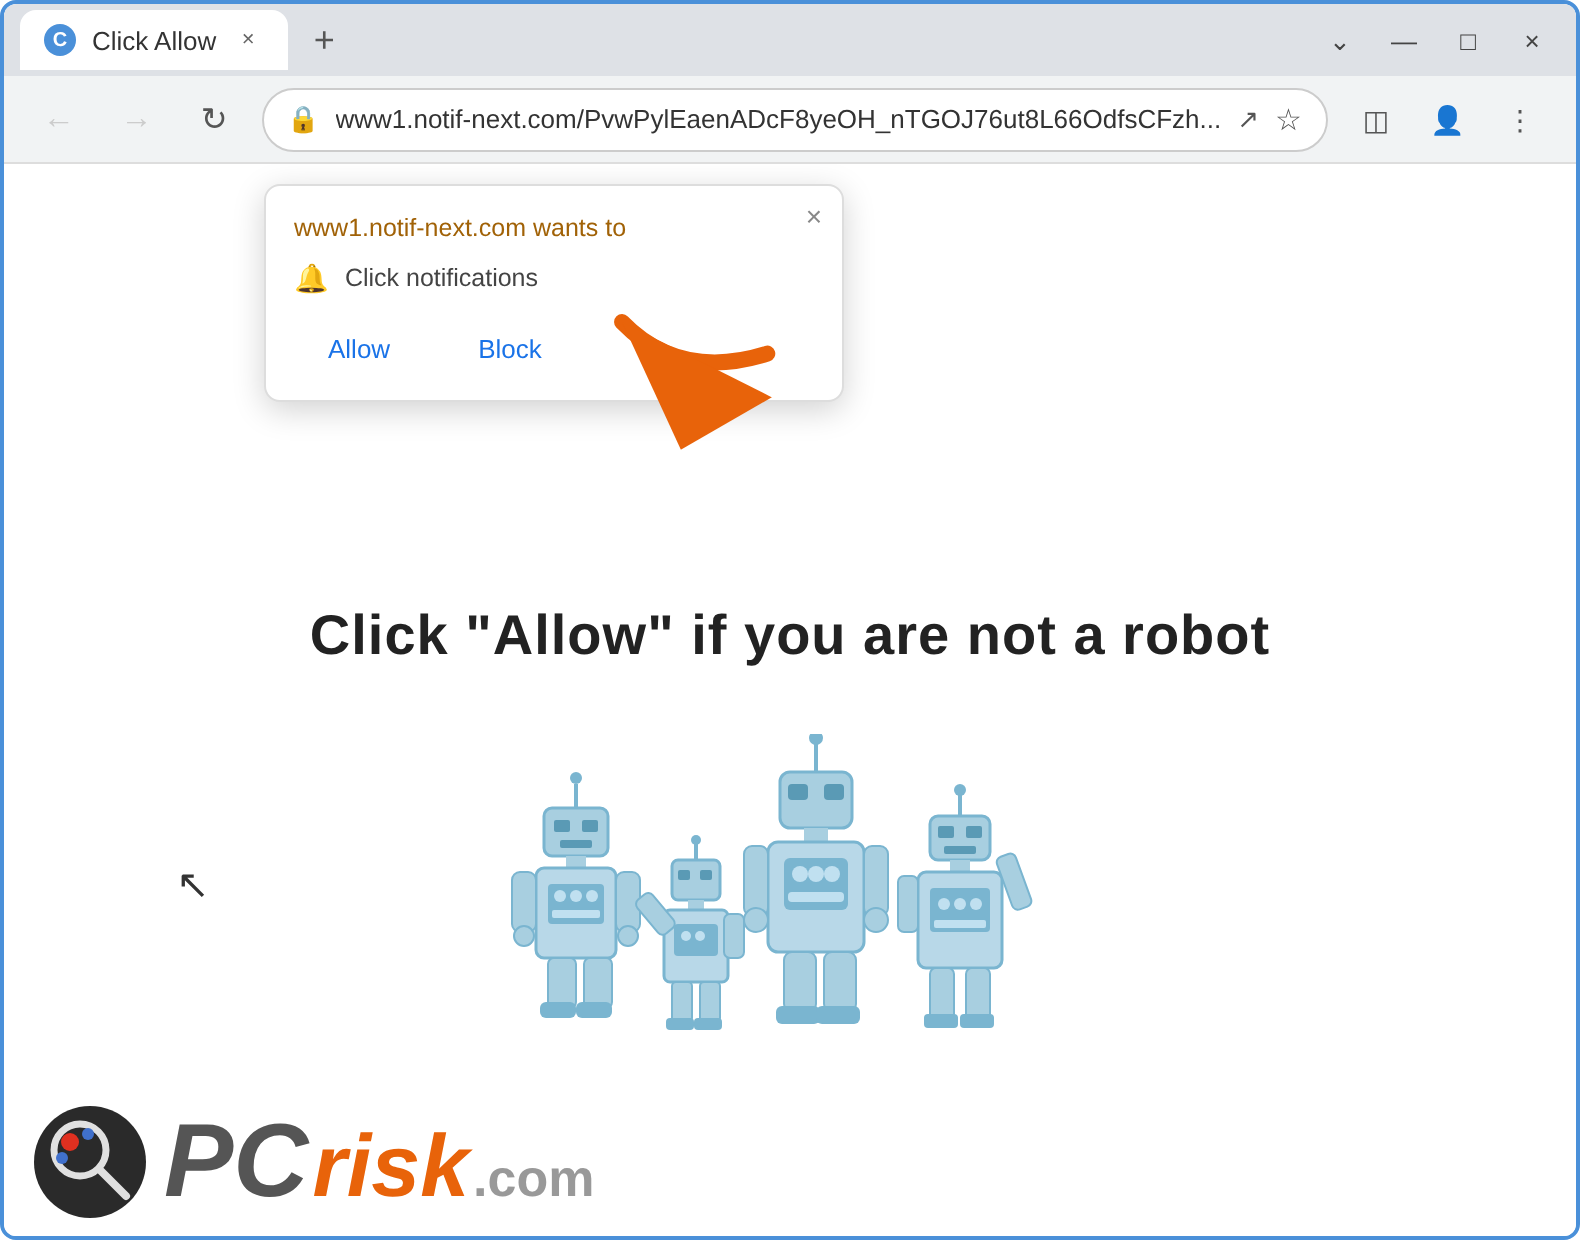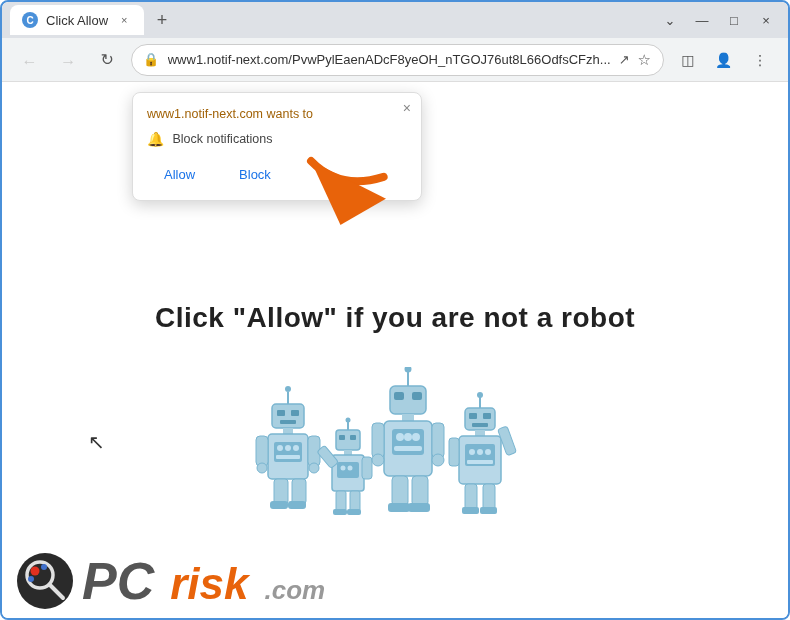--- a/index.html
+++ b/index.html
@@ -332,21 +332,21 @@
   </div>
 </div>
 
 <div class="page-content">
 
   <div class="notification-popup">
     <div class="popup-close">×</div>
     <div class="popup-title">www1.notif-next.com wants to</div>
     <div class="popup-notification-row">
       <span class="bell-icon">🔔</span>
-      <span class="popup-show-text">Block notifications</span>
+      <span class="popup-show-text">Click notifications</span>
     </div>
     <div class="popup-buttons">
       <button class="popup-btn allow">Allow</button>
       <button class="popup-btn block">Block</button>
     </div>
   </div>
 
   <div class="arrow-container">
     <svg class="arrow-svg" viewBox="0 0 80 80">
       <defs>
@@ -502,20 +502,20 @@
     <svg width="58" height="58" viewBox="0 0 58 58">
       <circle cx="29" cy="29" r="28" fill="#2a2a2a"></circle>
       <circle cx="24" cy="23" r="13" fill="none" stroke="#e0e0e0" stroke-width="3.5"></circle>
       <line x1="34" y1="33" x2="47" y2="46" stroke="#e0e0e0" stroke-width="4" stroke-linecap="round"></line>
 
       <circle cx="19" cy="19" r="4.5" fill="#e03020"></circle>
 
       <circle cx="28" cy="15" r="3" fill="#4070cc"></circle>
       <circle cx="15" cy="27" r="3" fill="#4070cc"></circle>
     </svg>
-    <div style="display:flex;align-items:baseline;gap:16px;">
+    <div style="display:flex;align-items:baseline;gap:2px;">
       <span style="font-size:52px;font-weight:900;font-style:italic;color:#555;line-height:1;">PC</span>
         <span style="font-size:44px;font-weight:900;font-style:italic;color:#e8630a;line-height:1;">risk</span>
-        <span style="font-size:26px;font-weight:700;font-style:italic;color:#999;line-height:1;">.com</span>
+        <span style="font-size:26px;font-weight:700;color:#999;line-height:1;">.com</span>
     </div>
   </div>
 
 </div>
 
 </body></html>

